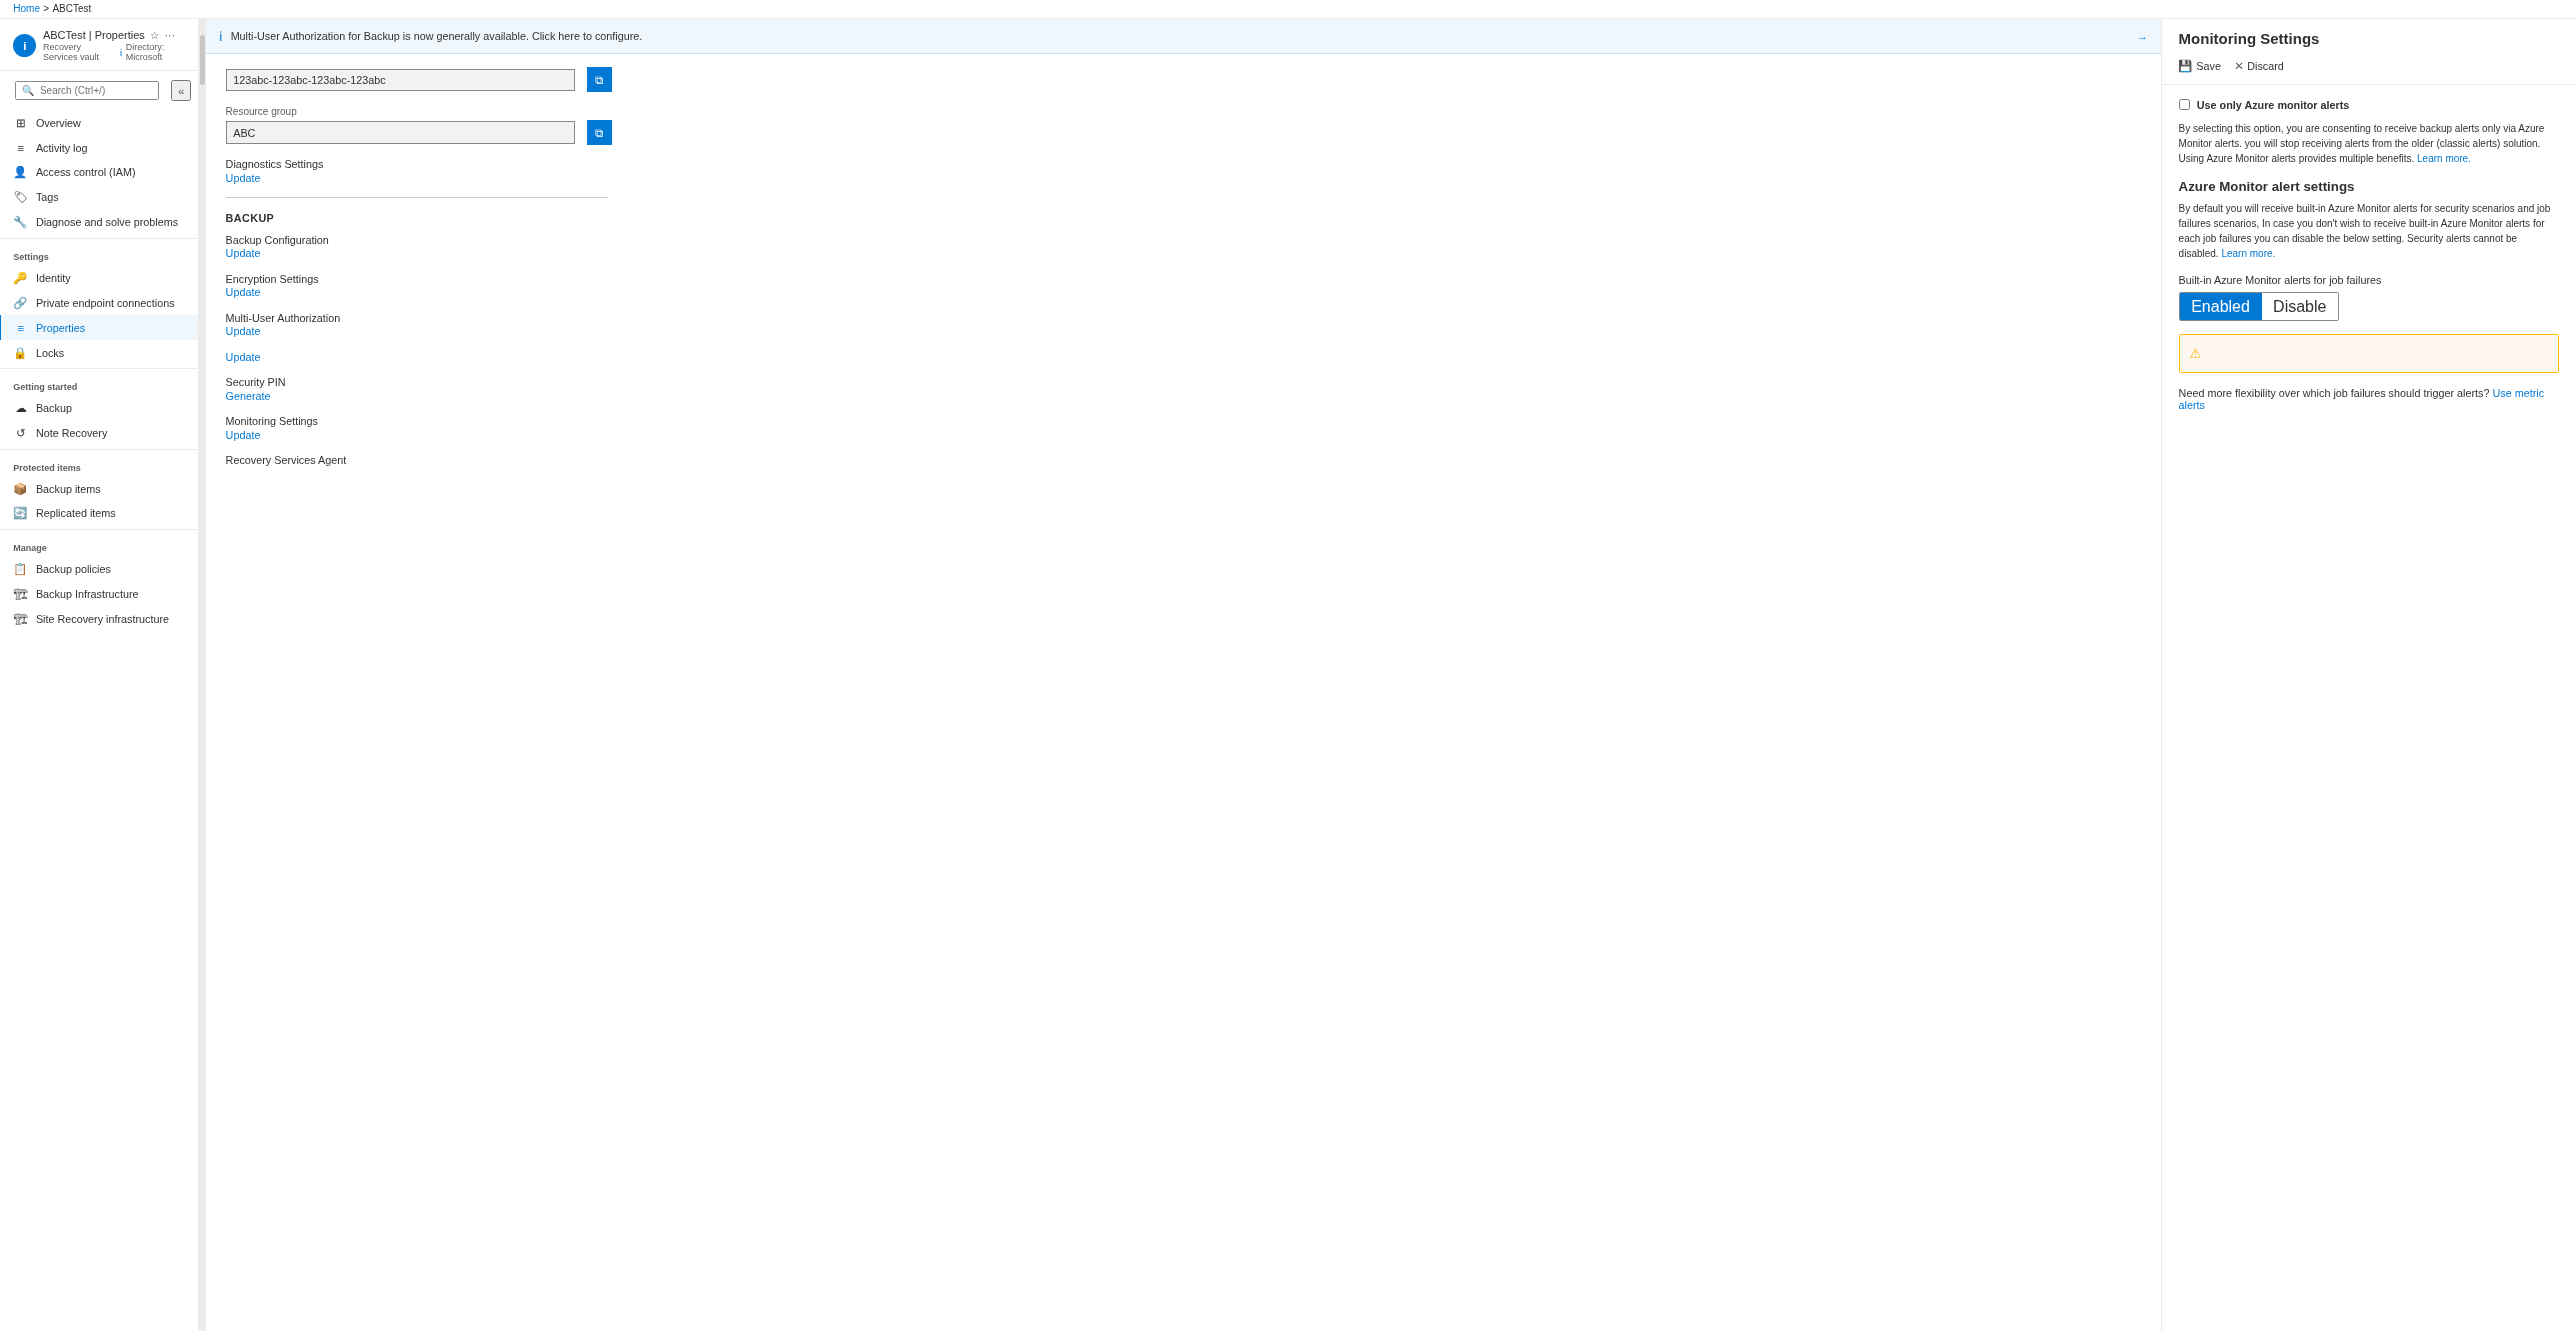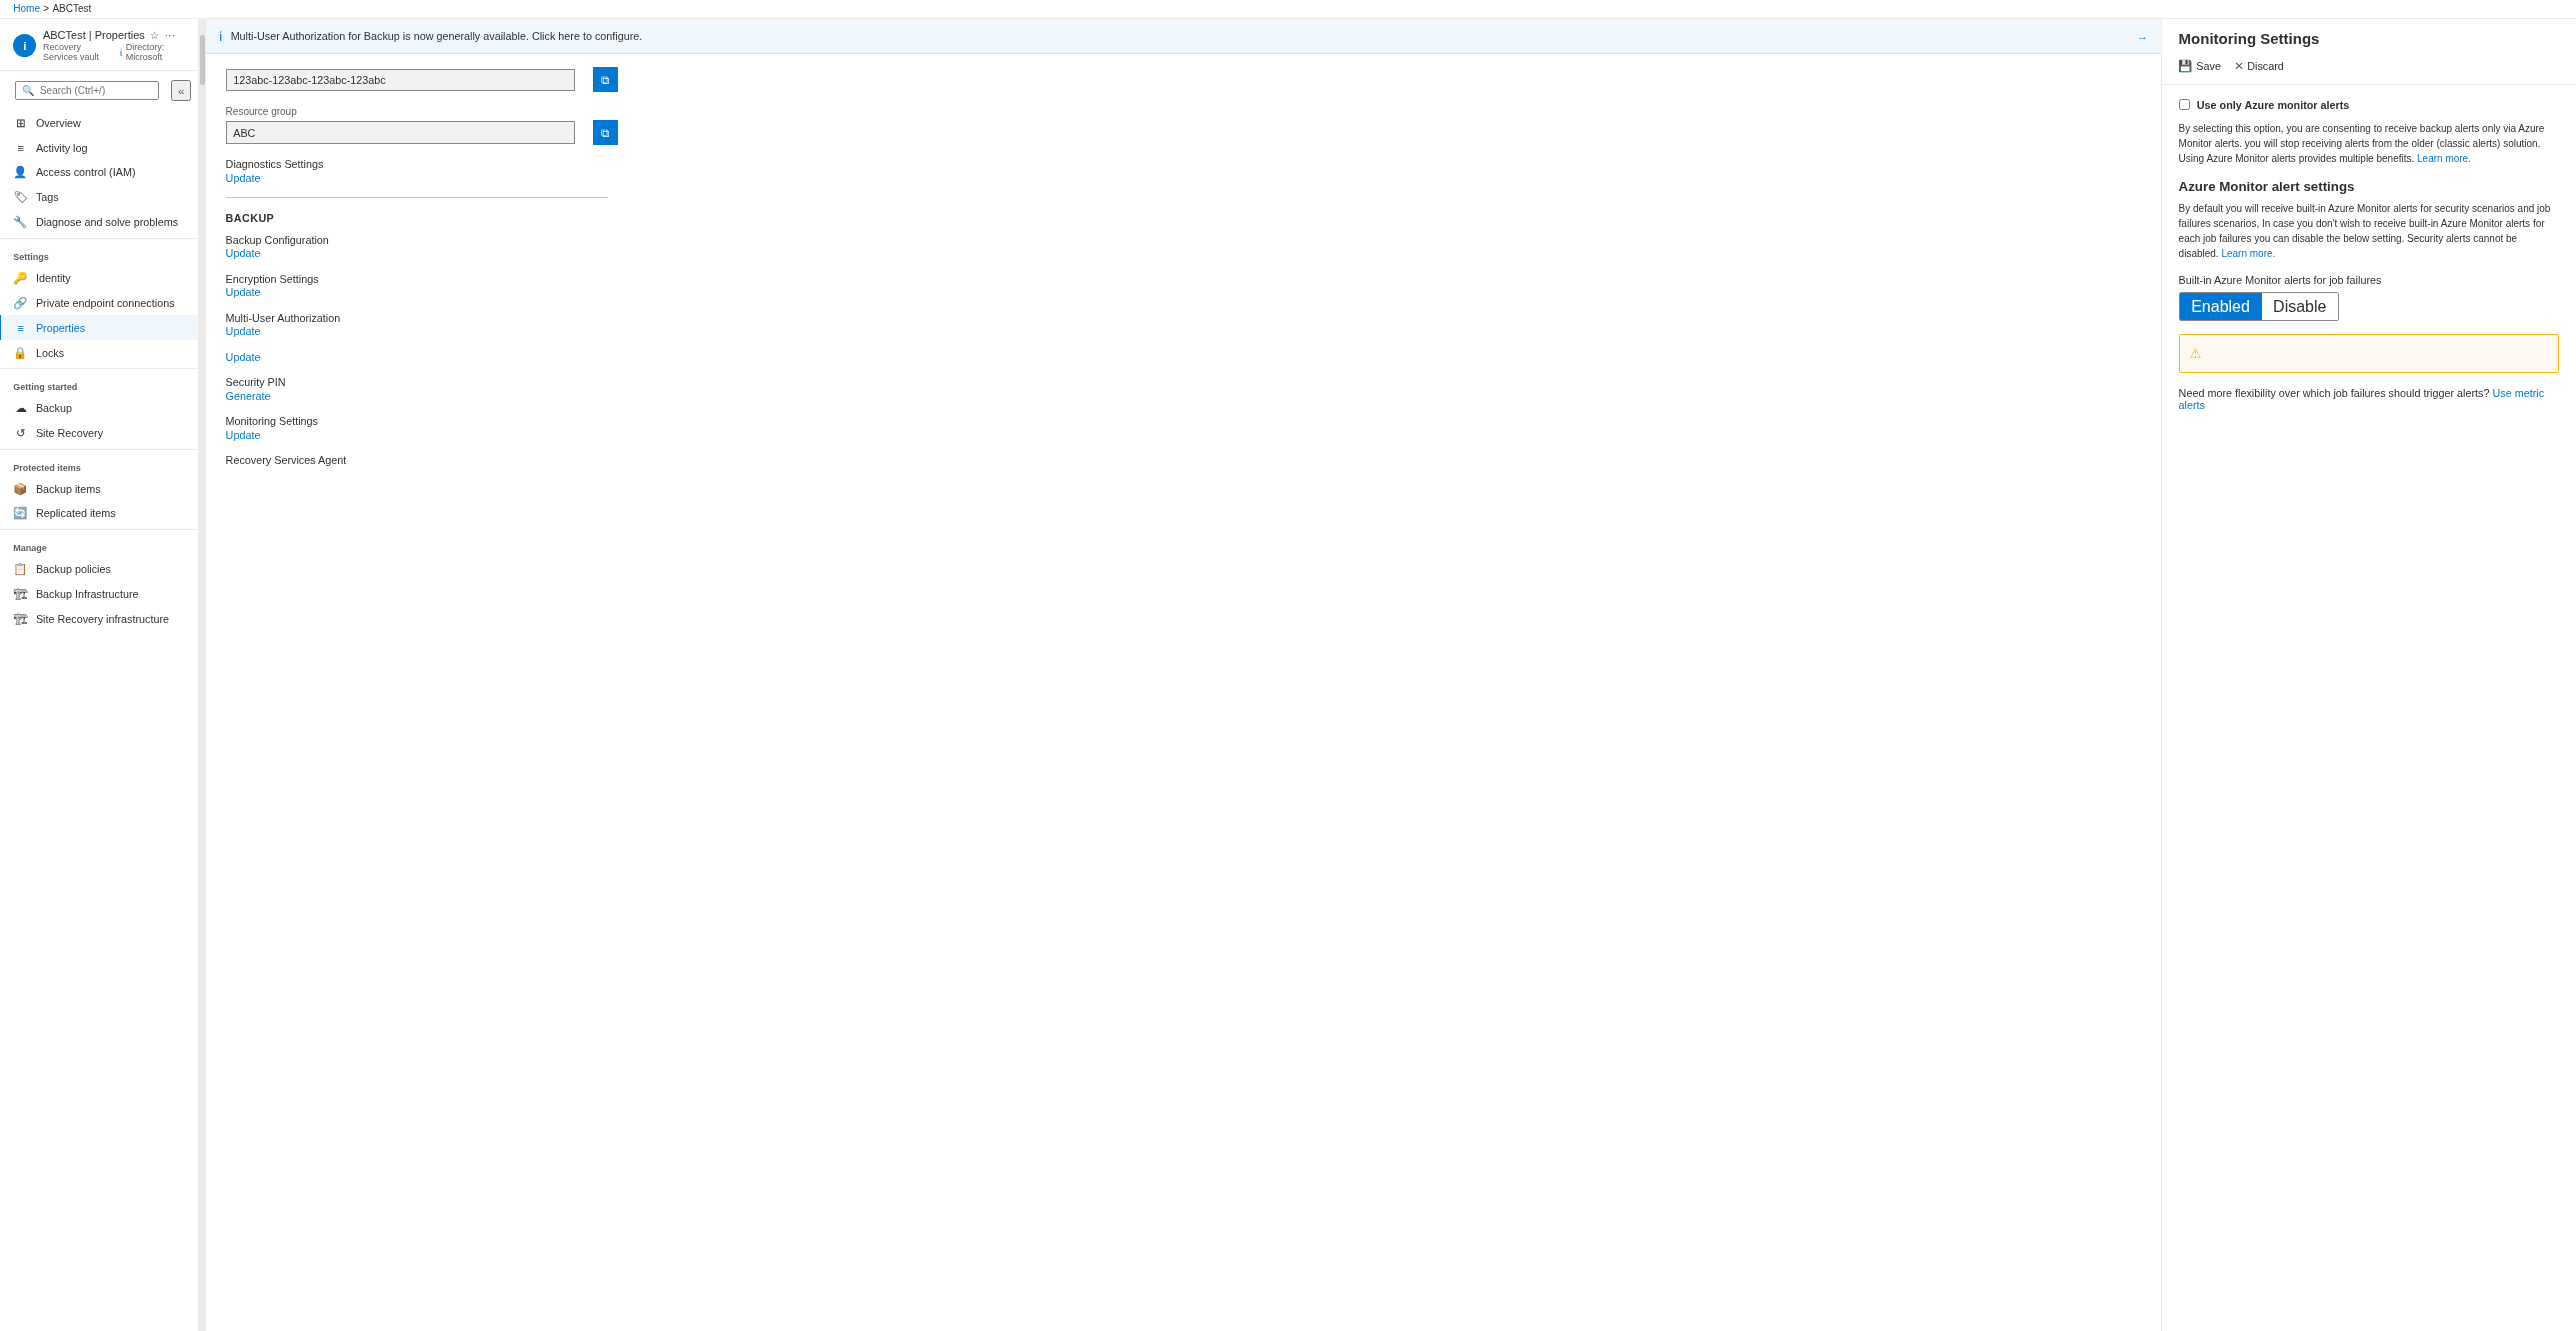--- a/index.html
+++ b/index.html
@@ -195,21 +195,21 @@
 
     .form-field-label {
       font-size: 10px;
       color: #605e5c;
       margin-bottom: 3.3px;
     }
 
     .form-field-input-row {
       display: flex;
       align-items: center;
-      gap: 18px;
+      gap: 12px;
     }
 
     .form-input {
       border: 0.8px solid #8a8886;
       padding: 4.1px 6.6px;
       font-size: 10.8px;
       color: #323130;
       background: #f3f2f1;
       width: 349px;
     }
@@ -470,21 +470,21 @@
 
       <div class="sidebar-divider"></div>
       <div class="sidebar-section-label">Getting started</div>
 
       <div class="sidebar-item">
         <span class="item-icon">☁</span>
         <span>Backup</span>
       </div>
       <div class="sidebar-item">
         <span class="item-icon">↺</span>
-        <span>Site Recovery</span>
+        <span>Note Recovery</span>
       </div>
 
       <div class="sidebar-divider"></div>
       <div class="sidebar-section-label">Protected items</div>
 
       <div class="sidebar-item">
         <span class="item-icon">📦</span>
         <span>Backup items</span>
       </div>
       <div class="sidebar-item">

